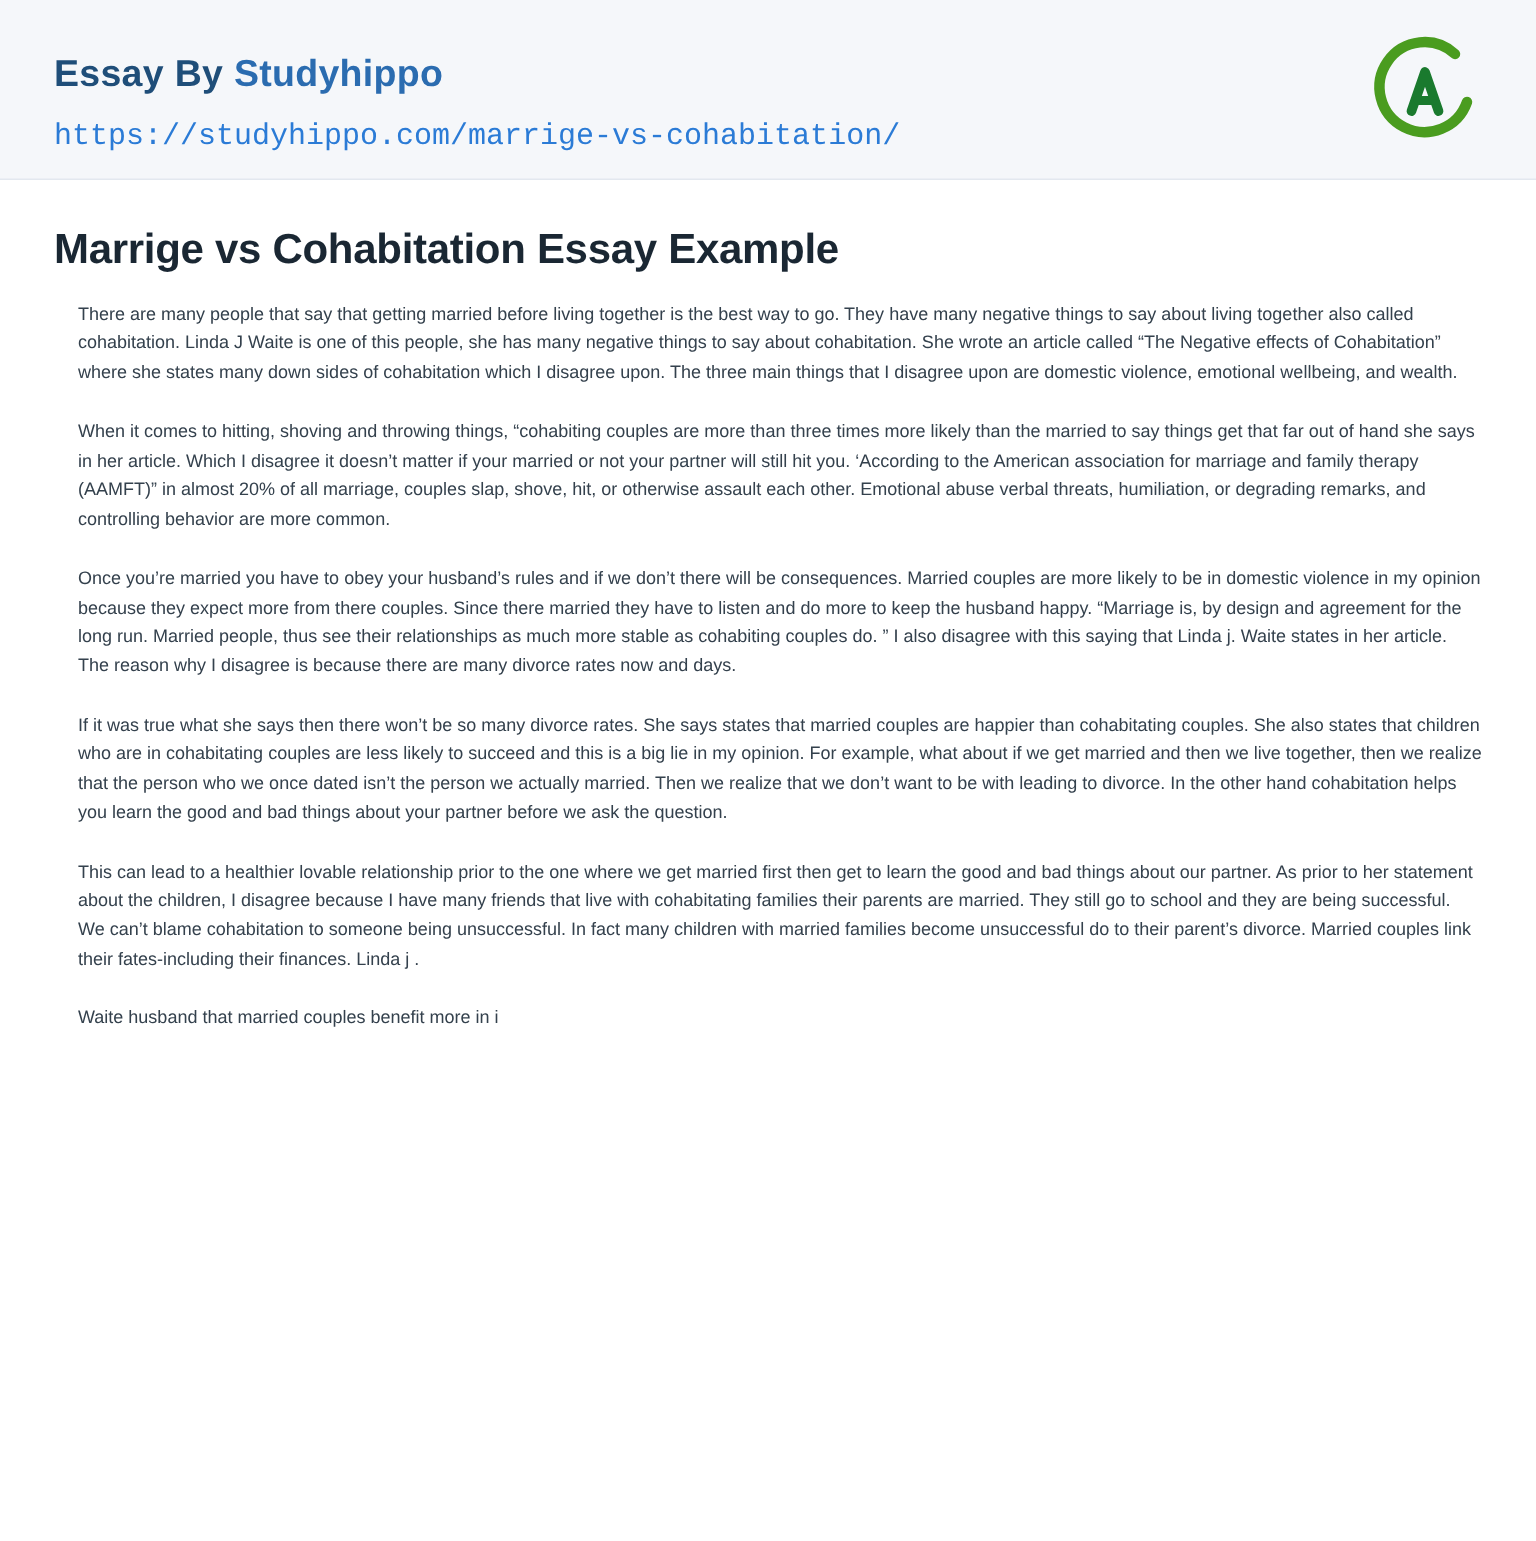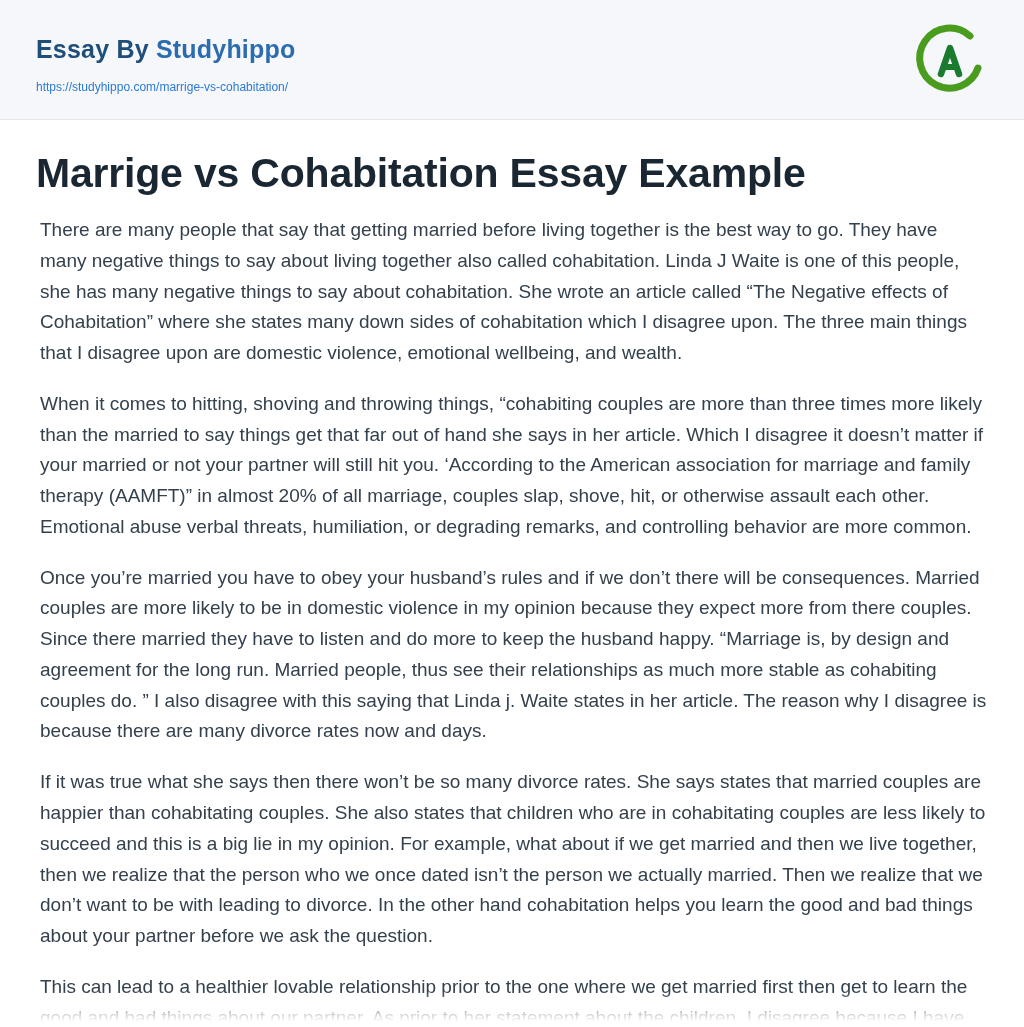--- a/index.html
+++ b/index.html
@@ -40,56 +40,57 @@
     letter-spacing: 0.2px;
     line-height: 1.2;
   }
 
   .brand .brand-light {
     color: #2b6cb0;
   }
 
   .site-url {
     margin-top: 16px;
-    font-size: 12px;
+    font-size: 20px;
     color: #2b7bd6;
     text-decoration: none;
     display: inline-block;
+    font-family: Liberation Mono, monospace;
   }
 
   .logo-wrap {
     position: absolute;
     right: 36px;
     top: 22px;
     width: 78px;
     height: 78px;
   }
 
   .logo-wrap svg {
     display: block;
   }
 
   
   .article {
     padding: 30px 36px 0 36px;
   }
 
   .article-title {
-    font-size: 41px;
+    font-size: 28px;
     font-weight: bold;
     color: #1a2733;
     margin: 0 0 18px 0;
     letter-spacing: -0.2px;
   }
 
   .article p {
-    font-size: 19px;
+    font-size: 12px;
     line-height: 1.62;
     color: #34414d;
-    margin: 0 0 20px 4px;
+    margin: 0 0 20px 16px;
     text-align: left;
   }
 
   .fade-bottom {
     position: absolute;
     left: 0;
     right: 0;
     bottom: 0;
     height: 36px;
     background: linear-gradient(to bottom, rgba(255,255,255,0), #ffffff 85%);

